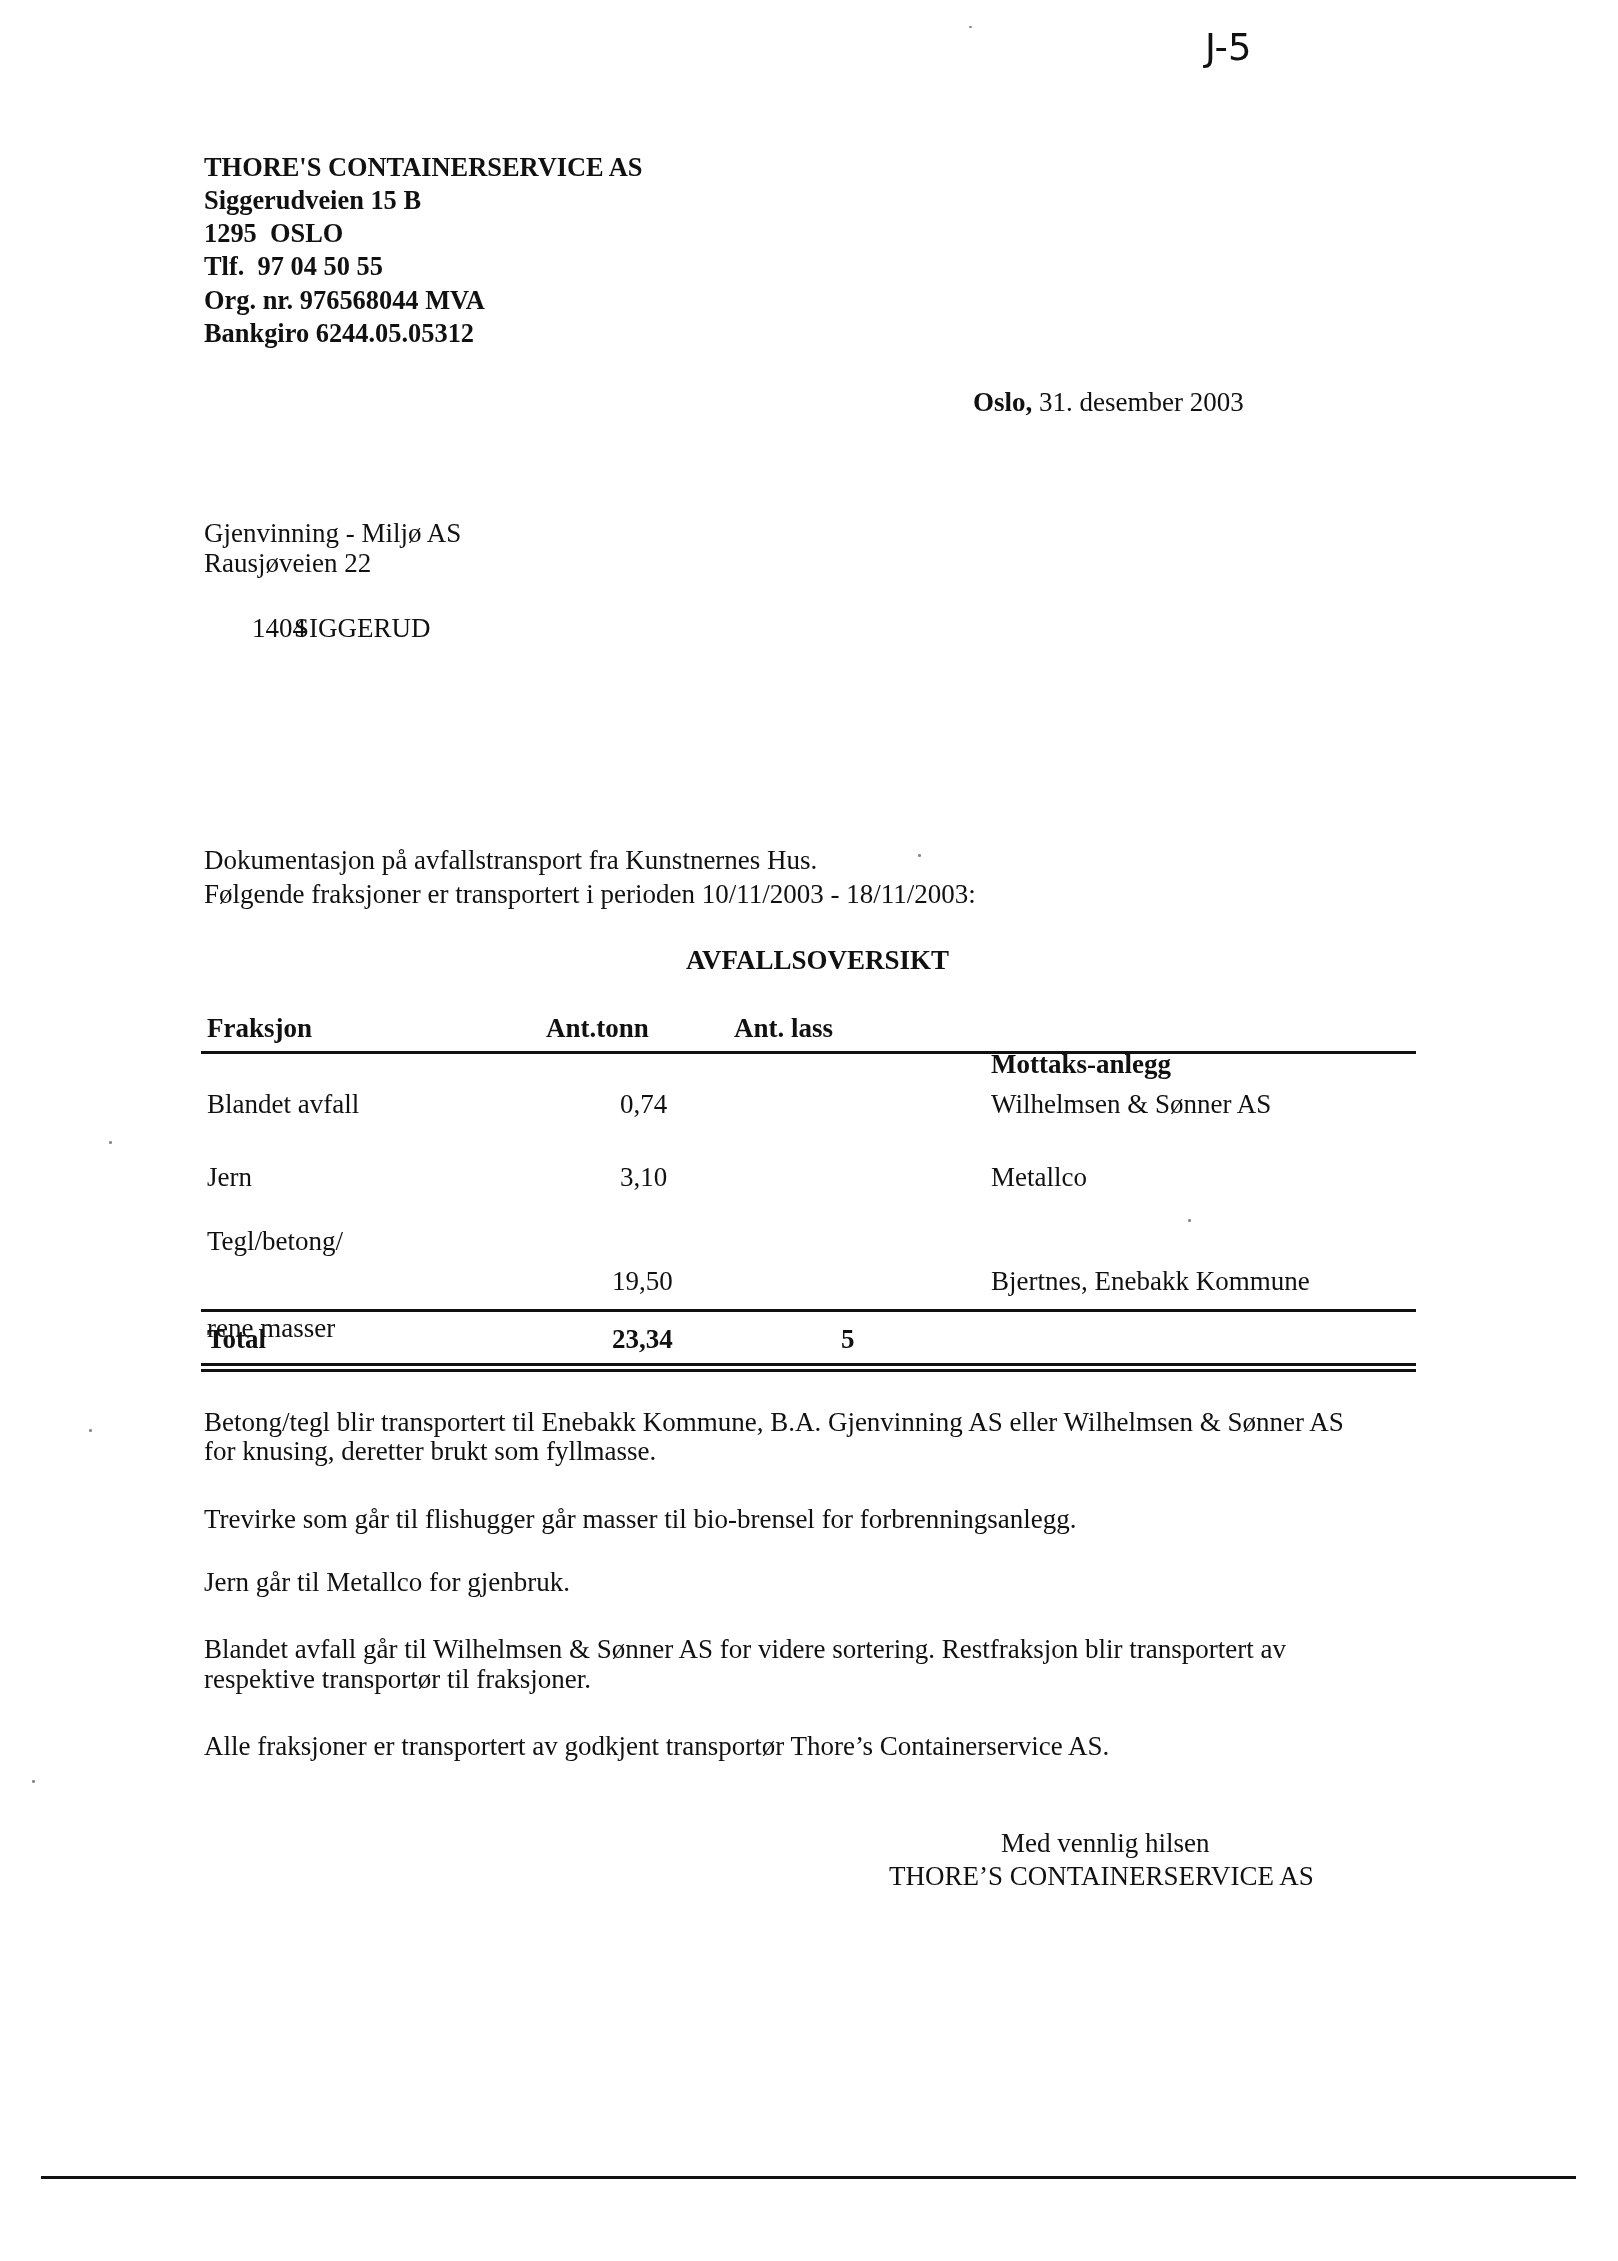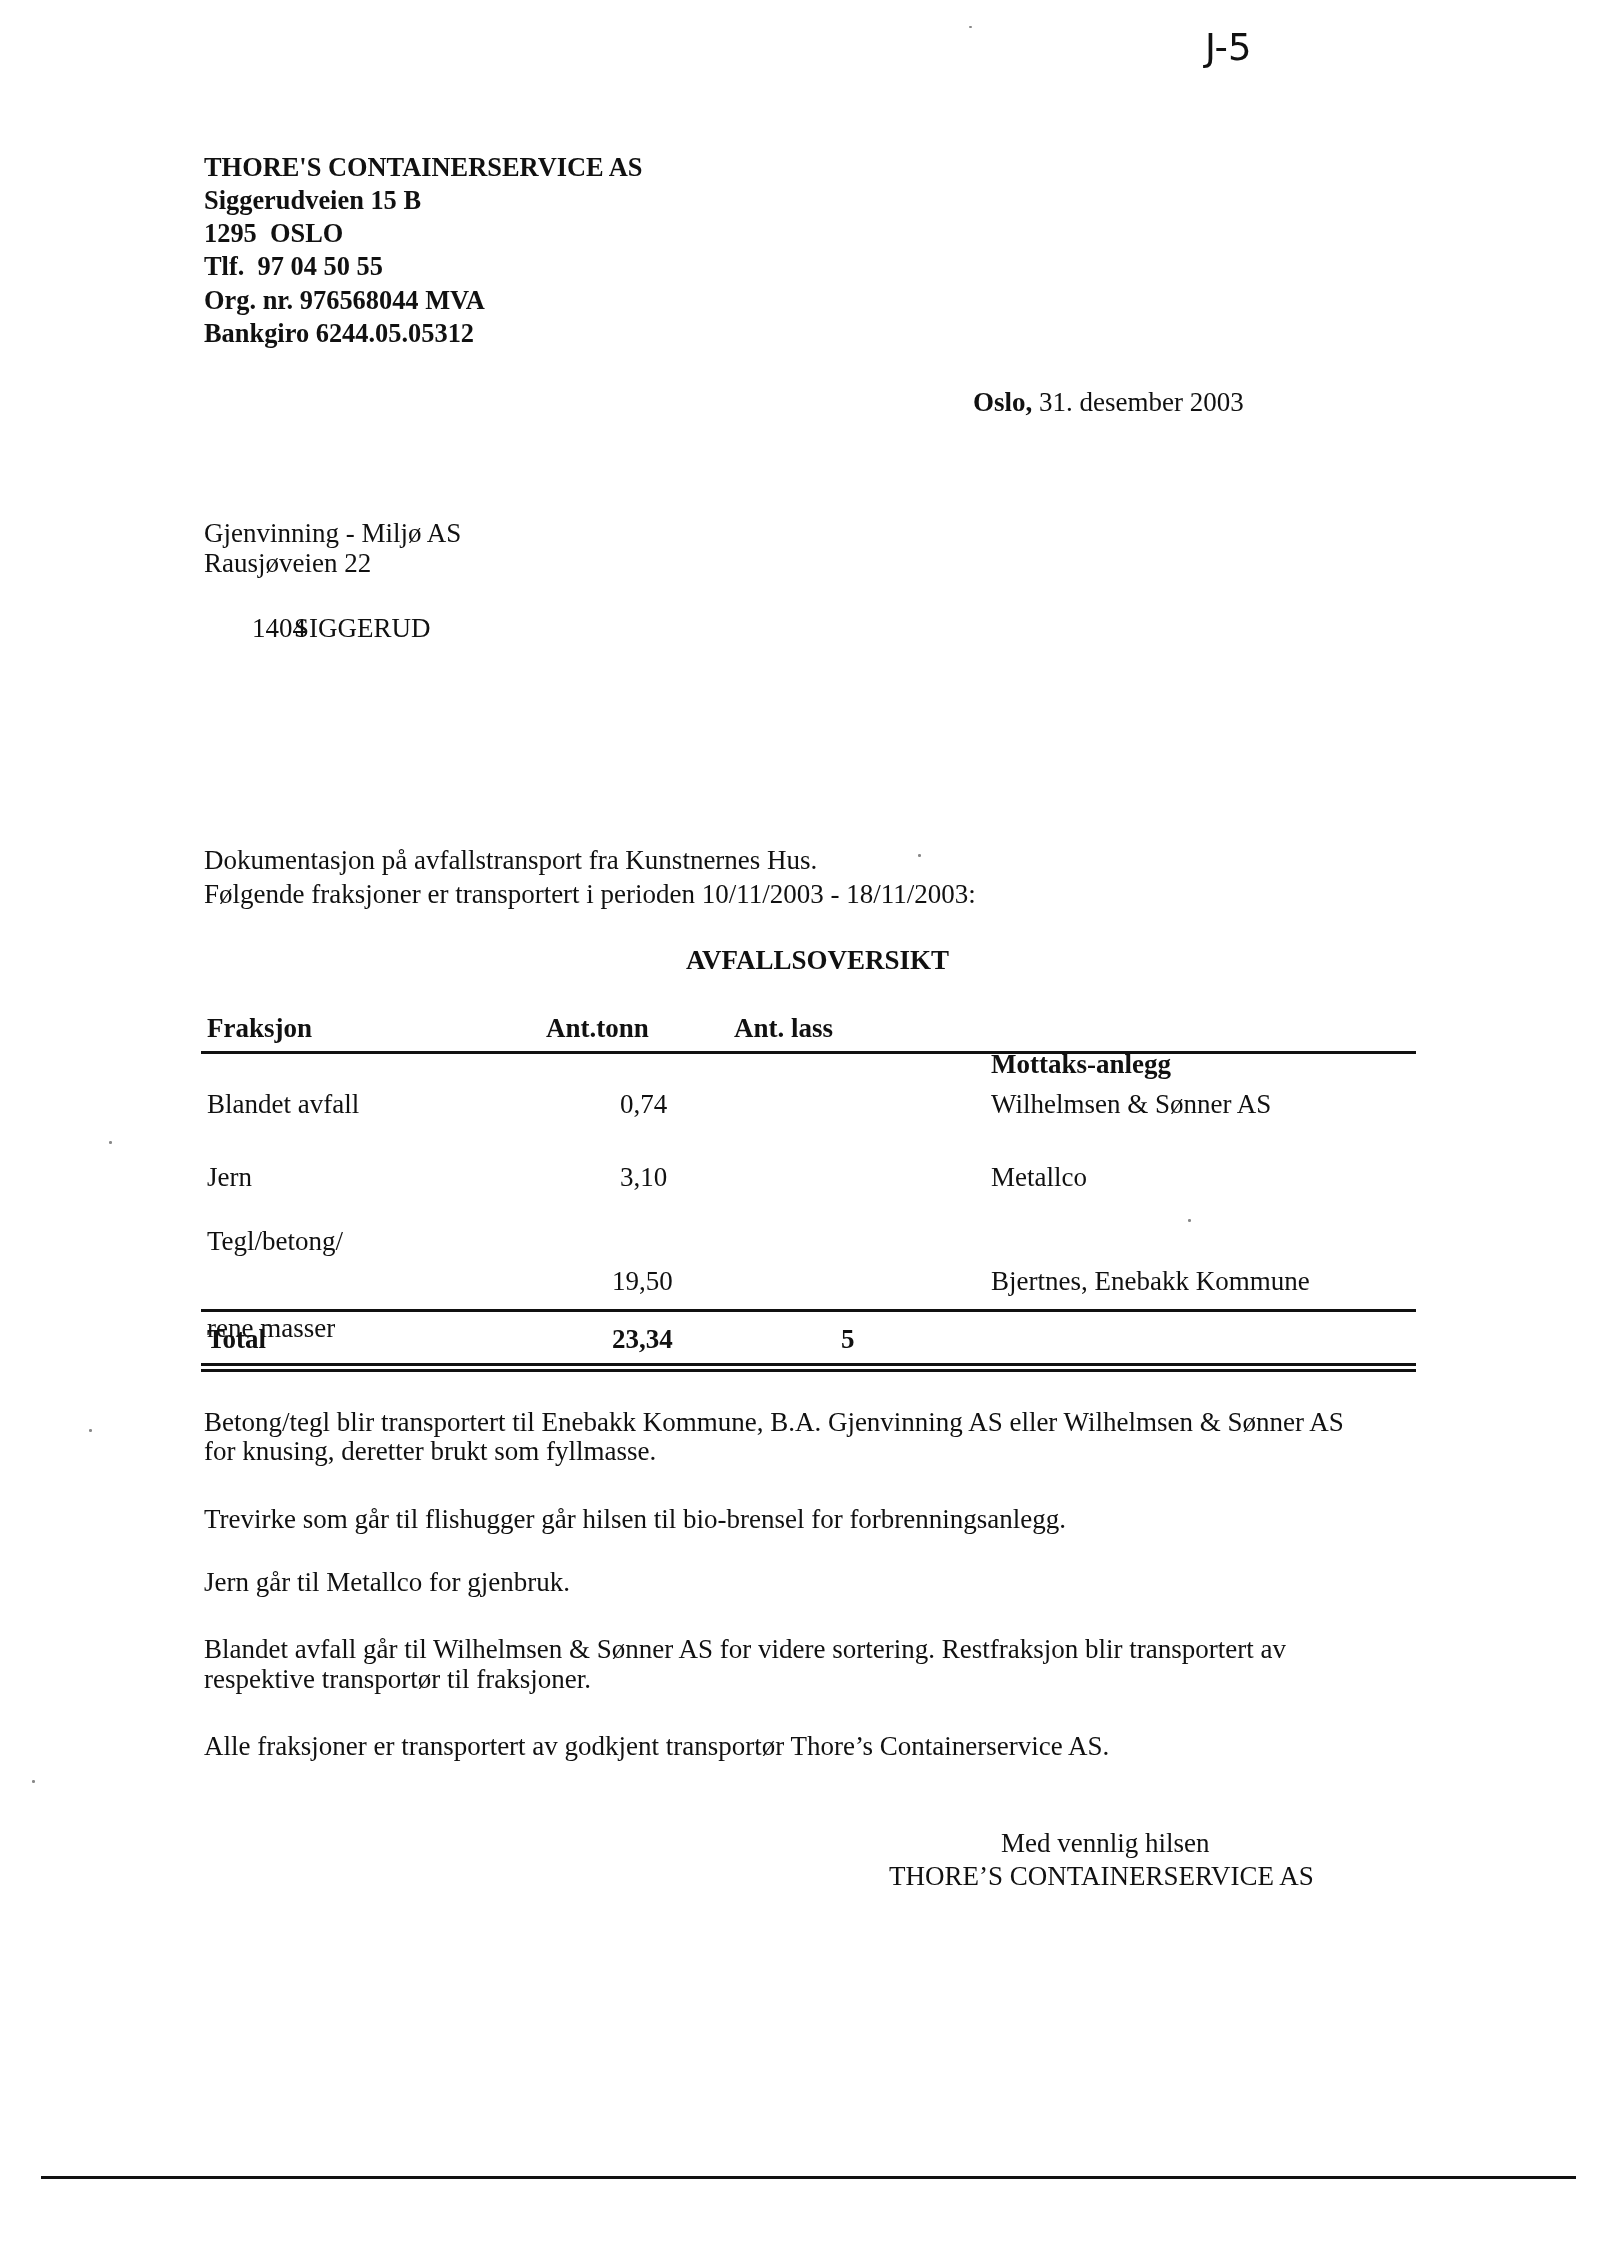--- a/index.html
+++ b/index.html
@@ -77,21 +77,21 @@
   <div class="abs txt bold" style="left:612px; top:1325px;">23,34</div>
   <div class="abs txt bold" style="left:841px; top:1325px;">5</div>
 </div>
 
 <div class="rule" style="left:201px; top:1363px; width:1215px; height:2.6px;"></div>
 <div class="rule" style="left:201px; top:1369px; width:1215px; height:2.6px;"></div>
 
 <div class="abs txt" style="left:204px; top:1408px;">Betong/tegl blir transportert til Enebakk Kommune, B.A. Gjenvinning AS eller Wilhelmsen &amp; Sønner AS</div>
 <div class="abs txt" style="left:204px; top:1437px;">for knusing, deretter brukt som fyllmasse.</div>
 
-<div class="abs txt" style="left:204px; top:1505px;">Trevirke som går til flishugger går hilsen til bio-brensel for forbrenningsanlegg.</div>
+<div class="abs txt" style="left:204px; top:1505px;">Trevirke som går til flishugger går masser til bio-brensel for forbrenningsanlegg.</div>
 
 <div class="abs txt" style="left:204px; top:1568px;">Jern går til Metallco for gjenbruk.</div>
 
 <div class="abs txt" style="left:204px; top:1635px;">Blandet avfall går til Wilhelmsen &amp; Sønner AS for videre sortering. Restfraksjon blir transportert av</div>
 <div class="abs txt" style="left:204px; top:1665px;">respektive transportør til fraksjoner.</div>
 
 <div class="abs txt" style="left:204px; top:1732px;">Alle fraksjoner er transportert av godkjent transportør Thore’s Containerservice AS.</div>
 
 <div class="abs txt" style="left:1001px; top:1829px;">Med vennlig hilsen</div>
 <div class="abs txt" style="left:889px; top:1862px;">THORE’S CONTAINERSERVICE AS</div>

